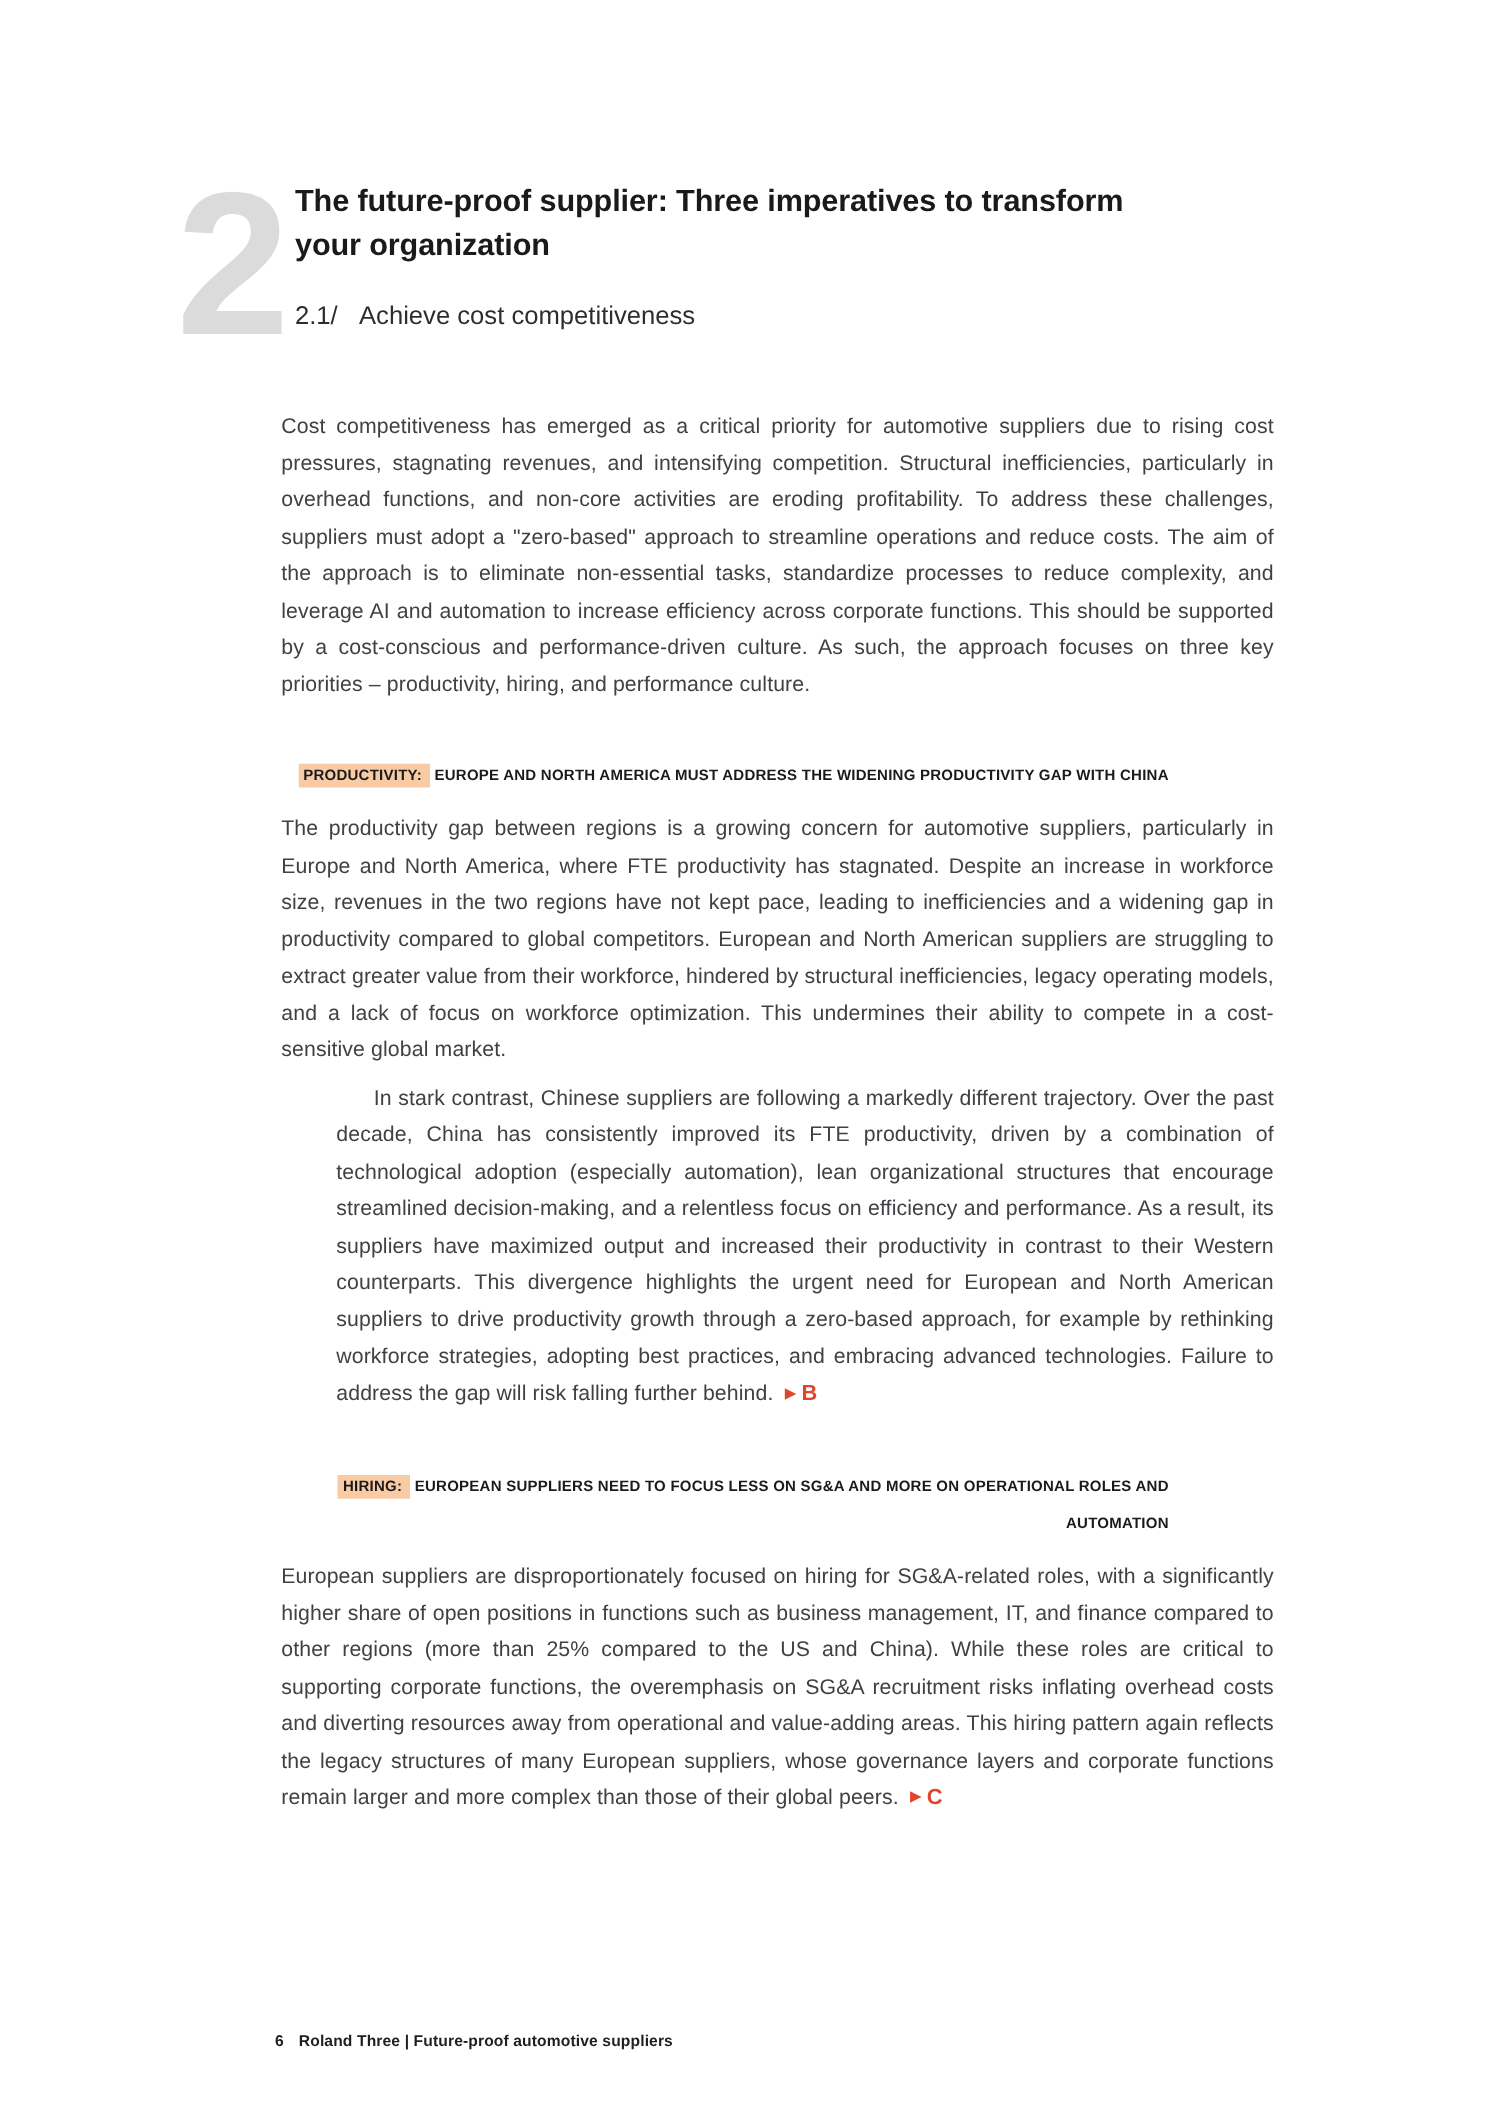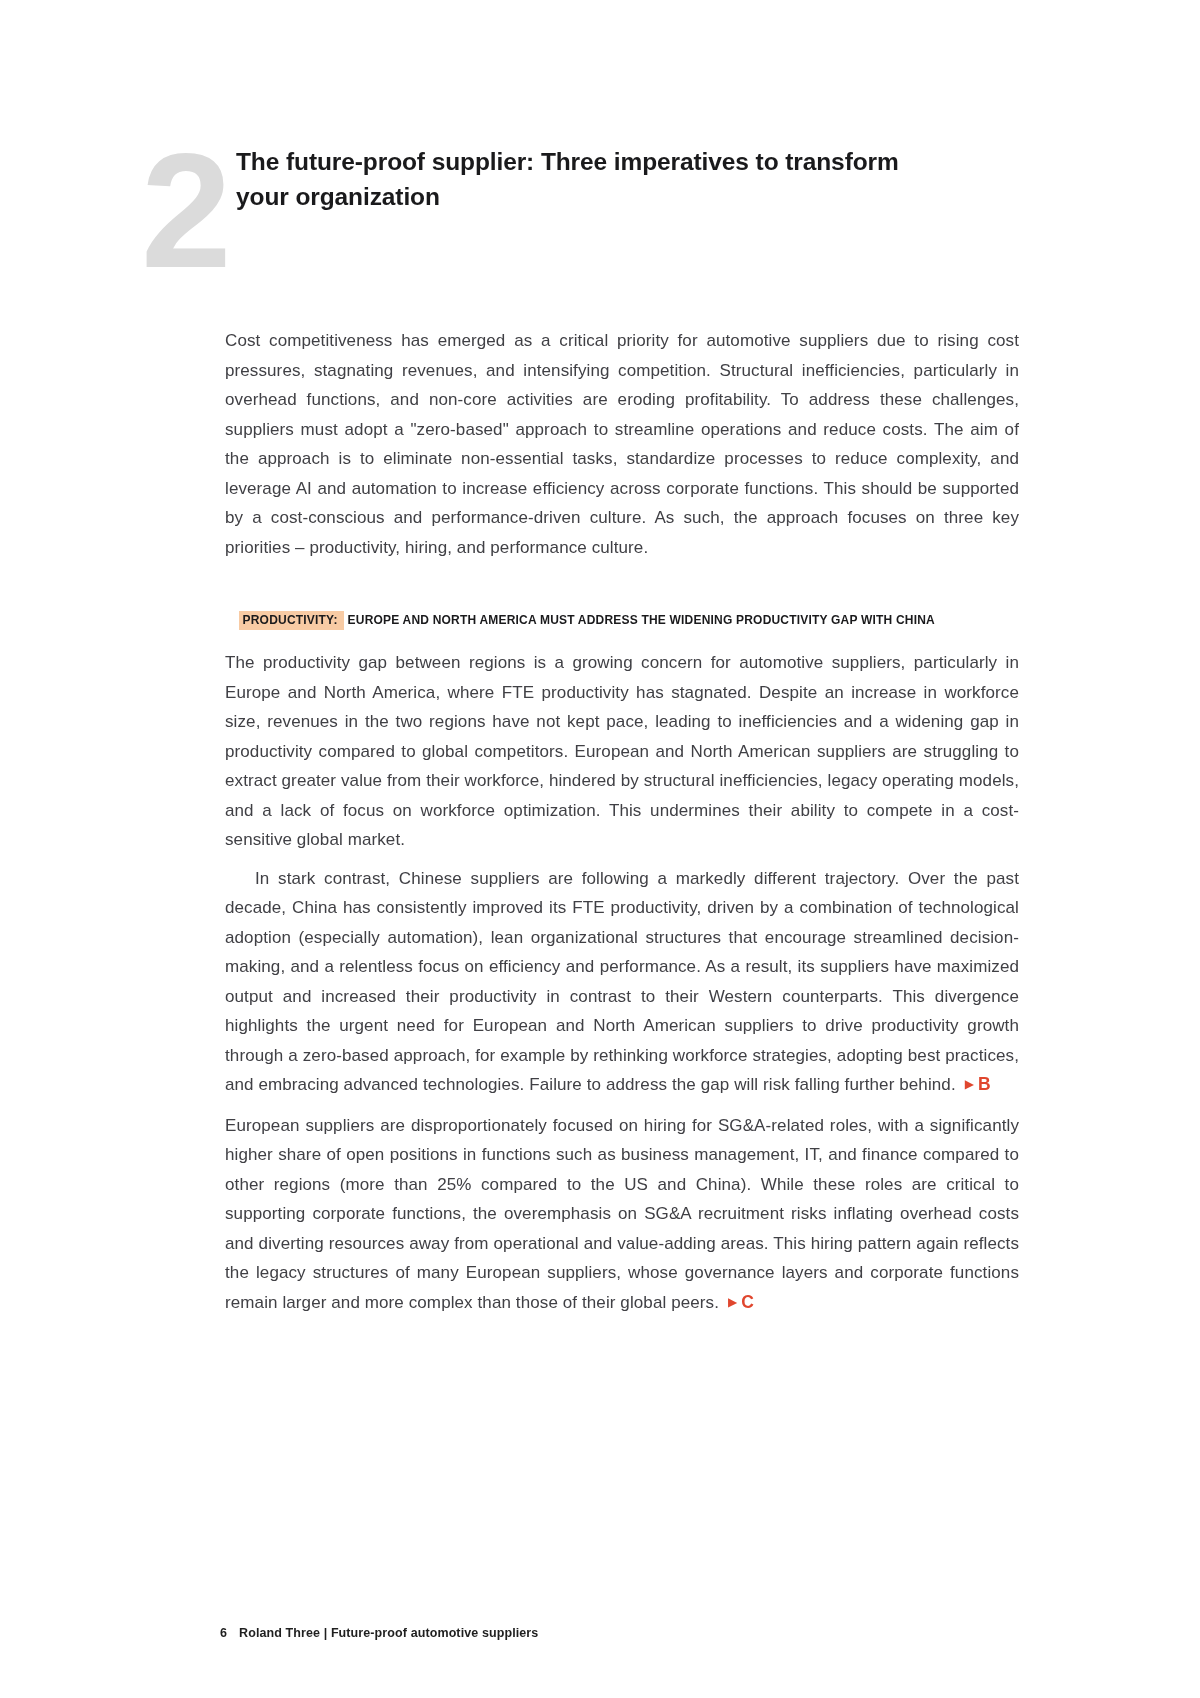--- a/index.html
+++ b/index.html
@@ -58,21 +58,21 @@
     top:326px;
     width:794px;
   }
   .body-text{
     font-size:17px;
     line-height:29.5px;
     color:var(--body-text);
     text-align:justify;
     letter-spacing:0.1px;
   }
-  .body-text + .body-text{margin-top:9px;}
+  .body-text + .body-text{margin-top:9px;margin-left:44px;}
   .body-text.indent{text-indent:30px;}
   .section-heading{
     margin:44px 0 13px 0;
     font-size:12px;
     line-height:29px;
     font-weight:700;
     color:var(--heading-text);
     letter-spacing:0.2px;
     max-width:710px;
     text-align:right;
@@ -115,36 +115,42 @@
 </style>
 </head>
 <body>
 
 <div class="page">
 
   <div class="chapter-num">2</div>
 
   <header class="header">
     <h1 class="title">The future-proof supplier: Three imperatives to transform your organization</h1>
+    <div class="subtitle">
+      <span class="sec-num">2.1/</span><span class="sec-title">Achieve cost competitiveness</span>
+    </div>
   </header>
 
   <main class="content">
 
     <p class="body-text">Cost competitiveness has emerged as a critical priority for automotive suppliers due to rising cost pressures, stagnating revenues, and intensifying competition. Structural inefficiencies, particularly in overhead functions, and non-core activities are eroding profitability. To address these challenges, suppliers must adopt a "zero-based" approach to streamline operations and reduce costs. The aim of the approach is to eliminate non-essential tasks, standardize processes to reduce complexity, and leverage AI and automation to increase efficiency across corporate functions. This should be supported by a cost-conscious and performance-driven culture. As such, the approach focuses on three key priorities – productivity, hiring, and performance culture.</p>
 
     <h2 class="section-heading">
       <span class="hl">PRODUCTIVITY:</span><span>EUROPE AND NORTH AMERICA MUST ADDRESS THE WIDENING PRODUCTIVITY GAP WITH CHINA</span>
     </h2>
 
     <p class="body-text">The productivity gap between regions is a growing concern for automotive suppliers, particularly in Europe and North America, where FTE productivity has stagnated. Despite an increase in workforce size, revenues in the two regions have not kept pace, leading to inefficiencies and a widening gap in productivity compared to global competitors. European and North American suppliers are struggling to extract greater value from their workforce, hindered by structural inefficiencies, legacy operating models, and a lack of focus on workforce optimization. This undermines their ability to compete in a cost-sensitive global market.</p>
 
     <p class="body-text indent">
       <span>In stark contrast, Chinese suppliers are following a markedly different trajectory. Over the past decade, China has consistently improved its FTE productivity, driven by a combination of technological adoption (especially automation), lean organizational structures that encourage streamlined decision-making, and a relentless focus on efficiency and performance. As a result, its suppliers have maximized output and increased their productivity in contrast to their Western counterparts. This divergence highlights the urgent need for European and North American suppliers to drive productivity growth through a zero-based approach, for example by rethinking workforce strategies, adopting best practices, and embracing advanced technologies. Failure to address the gap will risk falling further behind.</span><span class="ref-marker"><span class="tri">▶</span><span class="ref-letter">B</span></span>
     </p>
 
+    <h2 class="section-heading">
+      <span class="hl">HIRING:</span><span>EUROPEAN SUPPLIERS NEED TO FOCUS LESS ON SG&amp;A AND MORE ON OPERATIONAL ROLES AND AUTOMATION</span>
+    </h2>
 
     <p class="body-text">
       <span>European suppliers are disproportionately focused on hiring for SG&amp;A-related roles, with a significantly higher share of open positions in functions such as business management, IT, and finance compared to other regions (more than 25% compared to the US and China). While these roles are critical to supporting corporate functions, the overemphasis on SG&amp;A recruitment risks inflating overhead costs and diverting resources away from operational and value-adding areas. This hiring pattern again reflects the legacy structures of many European suppliers, whose governance layers and corporate functions remain larger and more complex than those of their global peers.</span><span class="ref-marker"><span class="tri">▶</span><span class="ref-letter">C</span></span>
     </p>
 
   </main>
 
   <footer class="footer">
     <span class="page-num">6</span>
     <span class="footer-text">Roland Three | Future-proof automotive suppliers</span>

